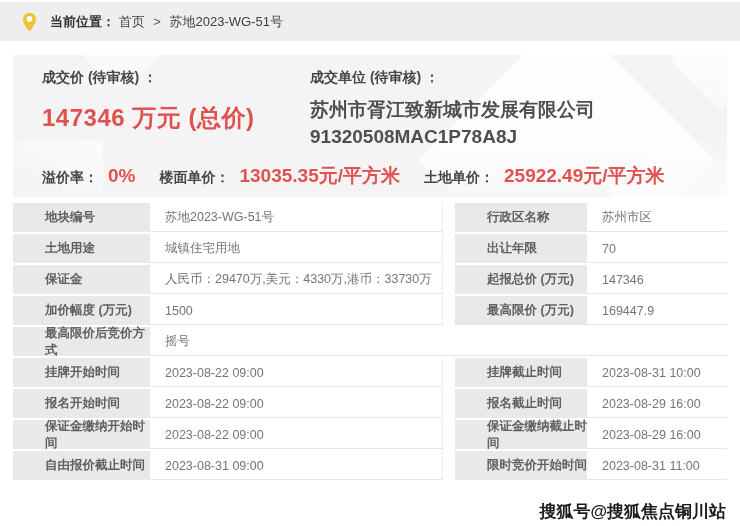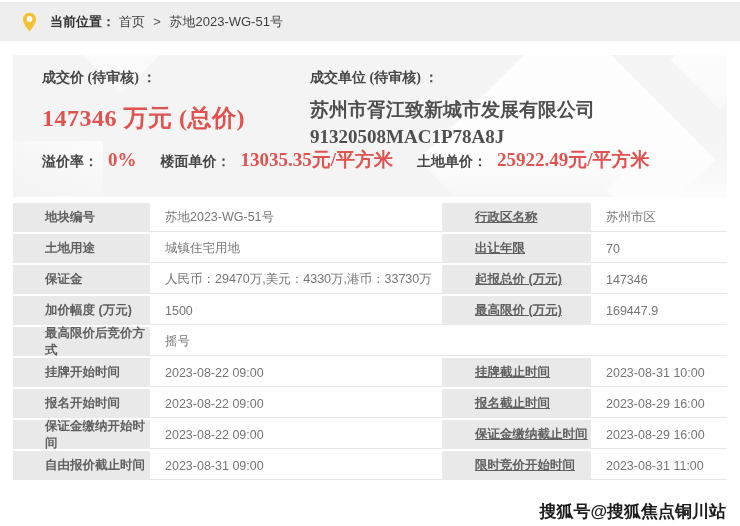--- a/index.html
+++ b/index.html
@@ -14,53 +14,53 @@
     display:flex;align-items:center;padding-left:22px;box-sizing:border-box;
   }
   .pin{width:15px;height:20px;flex:0 0 auto;margin-right:13px;}
   .crumbbar .txt{font-size:13px;color:#3f3f3f;}
   .crumbbar .lead{font-weight:bold;color:#333;}
   .crumbbar .home{color:#3f3f3f;cursor:pointer;text-decoration:none;}
   .crumbbar .sep{margin:0 5px;color:#555;}
   
   .card{
     margin:14px 13px 0;height:142px;background:#f4f4f4;position:relative;overflow:hidden;
-    box-sizing:border-box;padding:14px 0 0 29px;font-family:Liberation Serif, serif;
+    box-sizing:border-box;padding:14px 0 0 29px;
   }
   .deco{position:absolute;pointer-events:none;}
   .deco1{left:78px;top:-34px;width:60px;height:60px;transform:rotate(45deg);
          background:linear-gradient(135deg,rgba(255,255,255,.95),rgba(255,255,255,.35));}
   .deco2{right:-28px;top:-30px;width:70px;height:70px;transform:rotate(45deg);
          background:linear-gradient(135deg,rgba(255,255,255,.95),rgba(255,255,255,.45));}
   .deco3{right:55px;top:0px;width:210px;height:210px;transform:rotate(45deg);
          background:linear-gradient(135deg,rgba(255,255,255,.85) 45%,rgba(255,255,255,0) 70%);}
   .deco4{right:-60px;top:60px;width:150px;height:150px;transform:rotate(45deg);
          background:linear-gradient(315deg,rgba(255,255,255,.8) 40%,rgba(255,255,255,0) 75%);}
   .deco5{left:-30px;bottom:-4px;width:120px;height:60px;
          background:linear-gradient(205deg,rgba(255,255,255,.7),rgba(255,255,255,0) 70%);}
   .cardcols{display:flex;position:relative;z-index:2;}
   .colL{width:268px;flex:0 0 auto;}
   .colR{flex:1;}
   .sec-label{font-size:14px;font-weight:bold;color:#474747;}
   .price{margin-top:15px;font-size:24px;font-weight:bold;color:#e05250;letter-spacing:.5px;}
   .company{margin-top:9px;font-size:19px;font-weight:bold;color:#4f4f4f;line-height:27px;}
   .ccode{font-size:19px;font-weight:bold;color:#4f4f4f;line-height:27px;}
-  .stats{position:absolute;left:29px;bottom:24px;z-index:2;display:flex;align-items:baseline;}
+  .stats{position:absolute;left:29px;bottom:8px;z-index:2;display:flex;align-items:baseline;}
   .stat{display:flex;align-items:baseline;margin-right:24px;}
   .stat .sl{font-size:14px;font-weight:bold;color:#474747;margin-right:10px;}
   .stat .sv{font-size:19px;font-weight:bold;color:#e05250;}
   
   .itable{margin:6px 13px 0;position:relative;}
   .t-row{display:flex;height:29px;margin-bottom:2px;}
   .t-lbl{width:137px;flex:0 0 auto;background:#e9e9e9;display:flex;align-items:center;
          padding-left:32px;box-sizing:border-box;font-size:12.5px;font-weight:bold;color:#5f5f5f;}
   .t-val{width:293px;flex:0 0 auto;background:#fff;display:flex;align-items:center;
          padding-left:15px;box-sizing:border-box;font-size:12.5px;color:#757575;
          box-shadow:inset 0 -1px 0 #e6e6e6,inset -1px 0 0 #ececec;white-space:nowrap;}
-  .t-lbl2{width:148px;margin-left:0;text-decoration:underline;}
+  .t-lbl2{width:132px;margin-left:12px;}
   .t-val2{width:auto;flex:1;box-shadow:inset 0 -1px 0 #e6e6e6;}
   .t-span{width:auto;flex:1;box-shadow:inset 0 -1px 0 #e6e6e6;}
   
   .watermark{
     position:absolute;right:14px;bottom:3px;z-index:9;
     font-size:17px;font-weight:bold;color:#1c1c1c;letter-spacing:0px;
     text-shadow:-1px -1px 0 #fff,1px -1px 0 #fff,-1px 1px 0 #fff,1px 1px 0 #fff,0 1px 0 #fff,0 -1px 0 #fff;
   }
 </style>
 </head>

